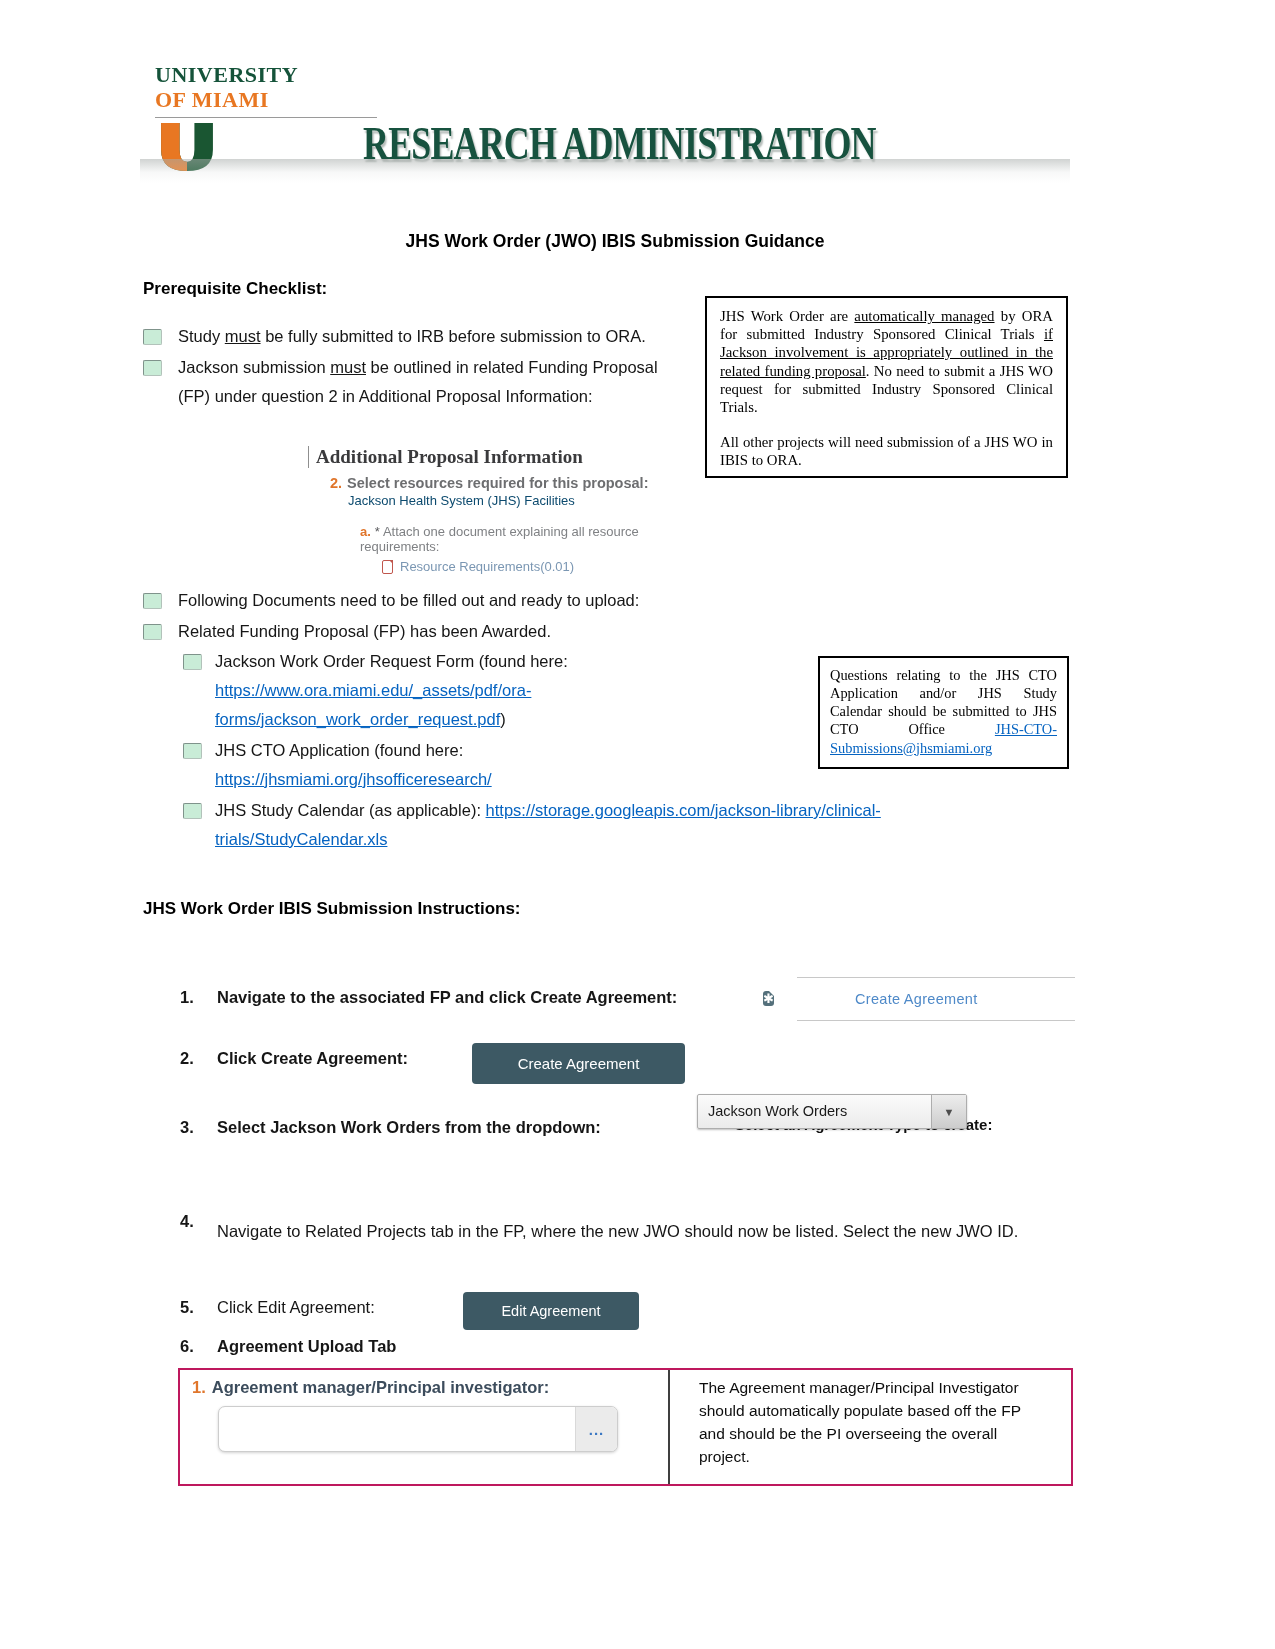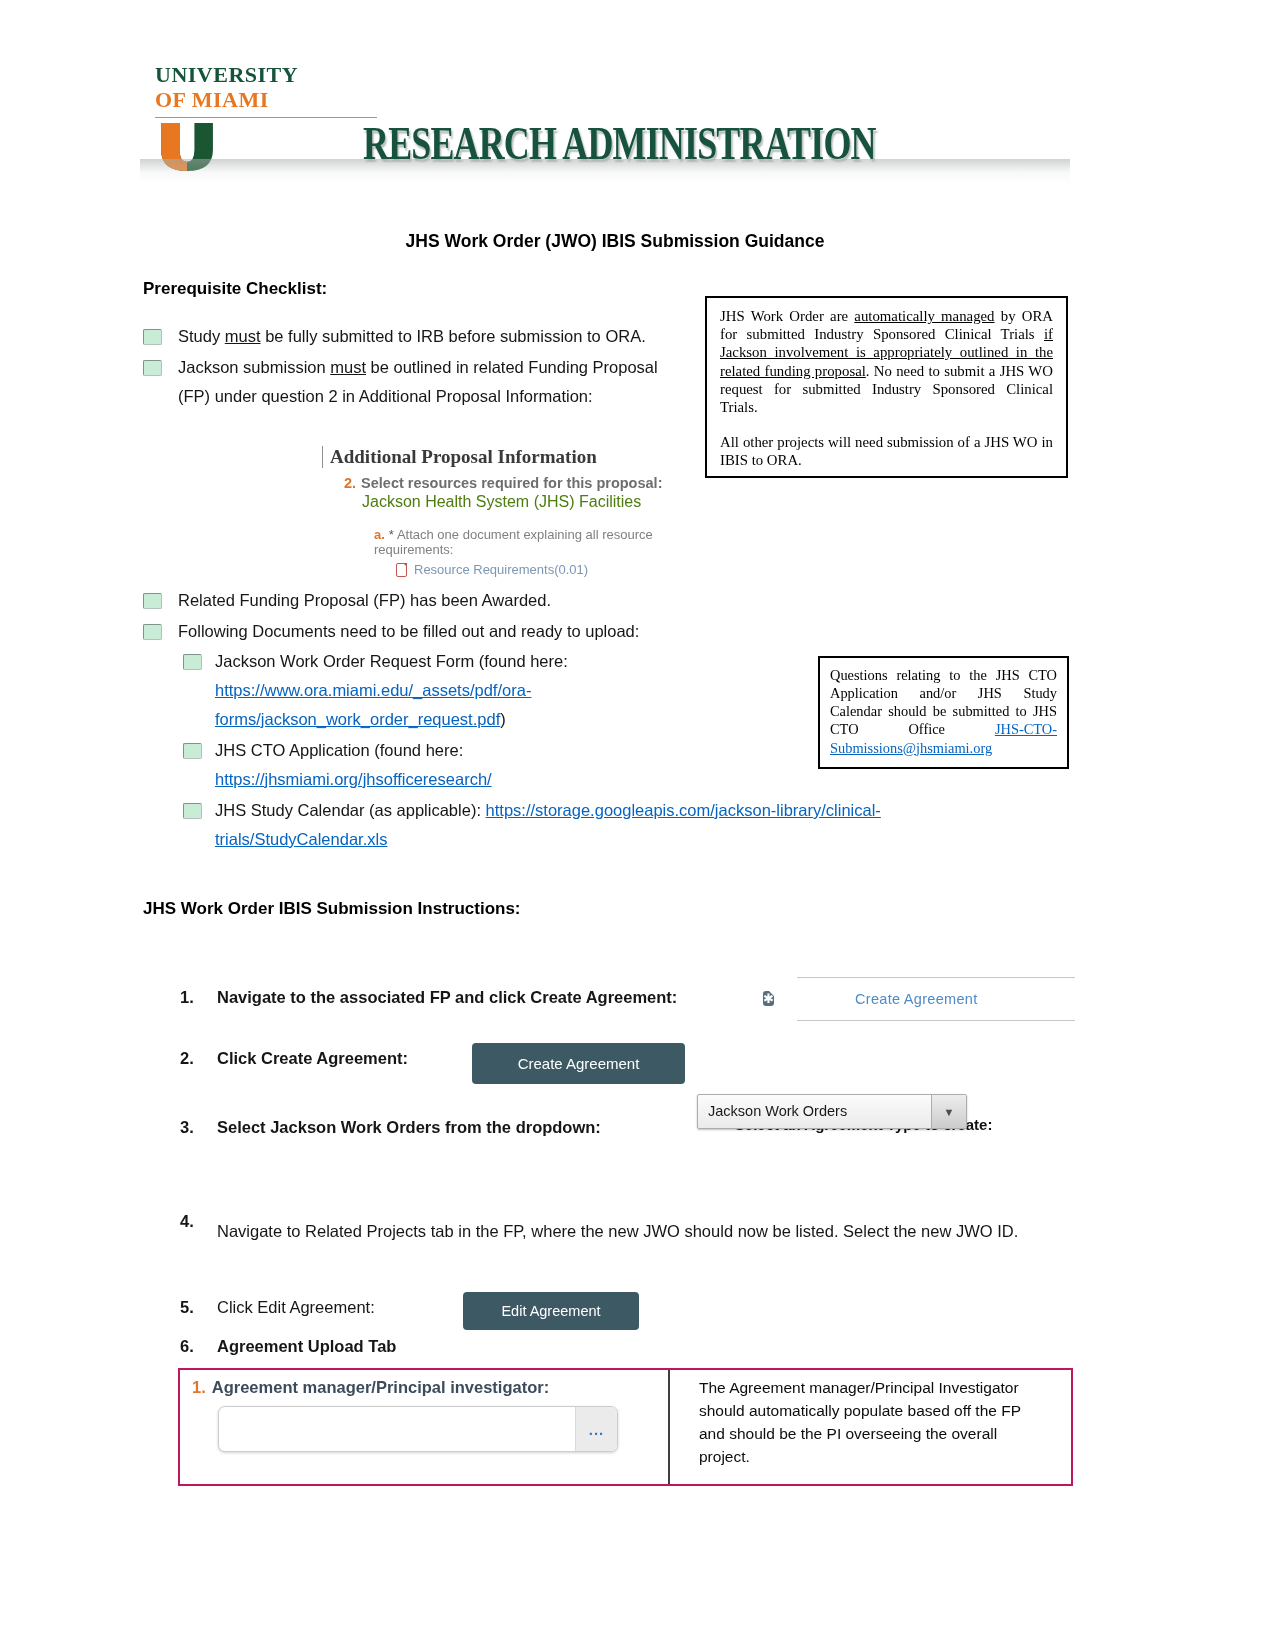--- a/index.html
+++ b/index.html
@@ -32,25 +32,25 @@
   .cb { flex:0 0 19px; height:16px; margin-top:7px; margin-right:16px; background:#c9ecd7; border:1px solid; border-color:#7f938b #b2c2ba #b2c2ba #7f938b; border-radius:2px; }
   .cl-text { font-size:16.5px; line-height:29px; color:#161616; }
   #cl1 .cl-text { width:500px; }
   .sub .cb { margin-right:13px; }
   .sub .cl-text { width:470px; }
   .sub.wide .cl-text { width:830px; }
   .u { text-decoration:underline; }
   .link { color:#0563c1; text-decoration:underline; overflow-wrap:break-word; cursor:pointer; }
 
   
-  .fps { position:absolute; left:322px; top:446px; width:400px; }
+  .fps { position:absolute; left:308px; top:446px; width:400px; }
   .fps-heading { font-family:"Liberation Serif", serif; font-weight:bold; font-size:19px; color:#3a3a3c; border-left:1px solid #8f8f8f; padding-left:7px; }
   .fps-q { margin:7px 0 0 22px; font-size:14.5px; font-weight:bold; color:#6d6e70; }
   .fps-q .onum { color:#e0762c; margin-right:5px; }
-  .fps-value { margin:2px 0 0 40px; font-size:16px; color:#4d7c0f; }
+  .fps-value { margin:2px 0 0 40px; font-size:13px; color:#0c4a6e; }
   .fps-a { margin:16px 0 0 52px; font-size:13px; color:#7f8184; }
   .fps-a .onum { color:#e0762c; font-weight:bold; margin-right:4px; }
   .fps-a .star { color:#5a5b5e; margin-right:3px; }
   .fps-att { margin:5px 0 0 74px; font-size:13px; color:#7b97b3; display:flex; align-items:center; }
   .pdf-icon { display:inline-block; width:11px; height:14px; border:1.5px solid #c0564d; border-radius:2px; margin-right:7px; position:relative; background:#fff; }
   .pdf-icon::after { content:""; position:absolute; right:-1px; top:-1px; width:0; height:0; border-left:4px solid transparent; border-top:4px solid #c0564d; }
 
   
   .notebox { position:absolute; border:2px solid #000; font-family:"Liberation Serif", serif; color:#000; text-align:justify; background:#fff; }
   #note1 { left:705px; top:296px; width:363px; height:182px; padding:9px 13px; font-size:14.8px; line-height:1.23; }
@@ -161,25 +161,25 @@
   </div>
 
   <div class="notebox" id="note1">
     <div><span>JHS Work Order are </span><span class="u">automatically managed</span><span> by ORA for submitted Industry Sponsored Clinical Trials </span><span class="u">if Jackson involvement is appropriately outlined in the related funding proposal</span><span>. No need to submit a JHS WO request for submitted Industry Sponsored Clinical Trials.</span></div>
     <div class="p2">All other projects will need submission of a JHS WO in IBIS to ORA.</div>
   </div>
 
   <div class="cl" id="cl2">
     <div class="cl-row">
       <span class="cb"></span>
+      <span class="cl-text">Following Documents need to be filled out and ready to upload:</span>
+    </div>
+    <div class="cl-row">
+      <span class="cb"></span>
       <span class="cl-text">Related Funding Proposal (FP) has been Awarded.</span>
-    </div>
-    <div class="cl-row">
-      <span class="cb"></span>
-      <span class="cl-text">Following Documents need to be filled out and ready to upload:</span>
     </div>
   </div>
 
   <div class="cl" id="subcl">
     <div class="cl-row sub">
       <span class="cb"></span>
       <span class="cl-text"><span>Jackson Work Order Request Form (found here: </span><span class="link">https://www.ora.miami.edu/_assets/pdf/ora-forms/jackson_work_order_request.pdf</span><span>)</span></span>
     </div>
     <div class="cl-row sub">
       <span class="cb"></span>

